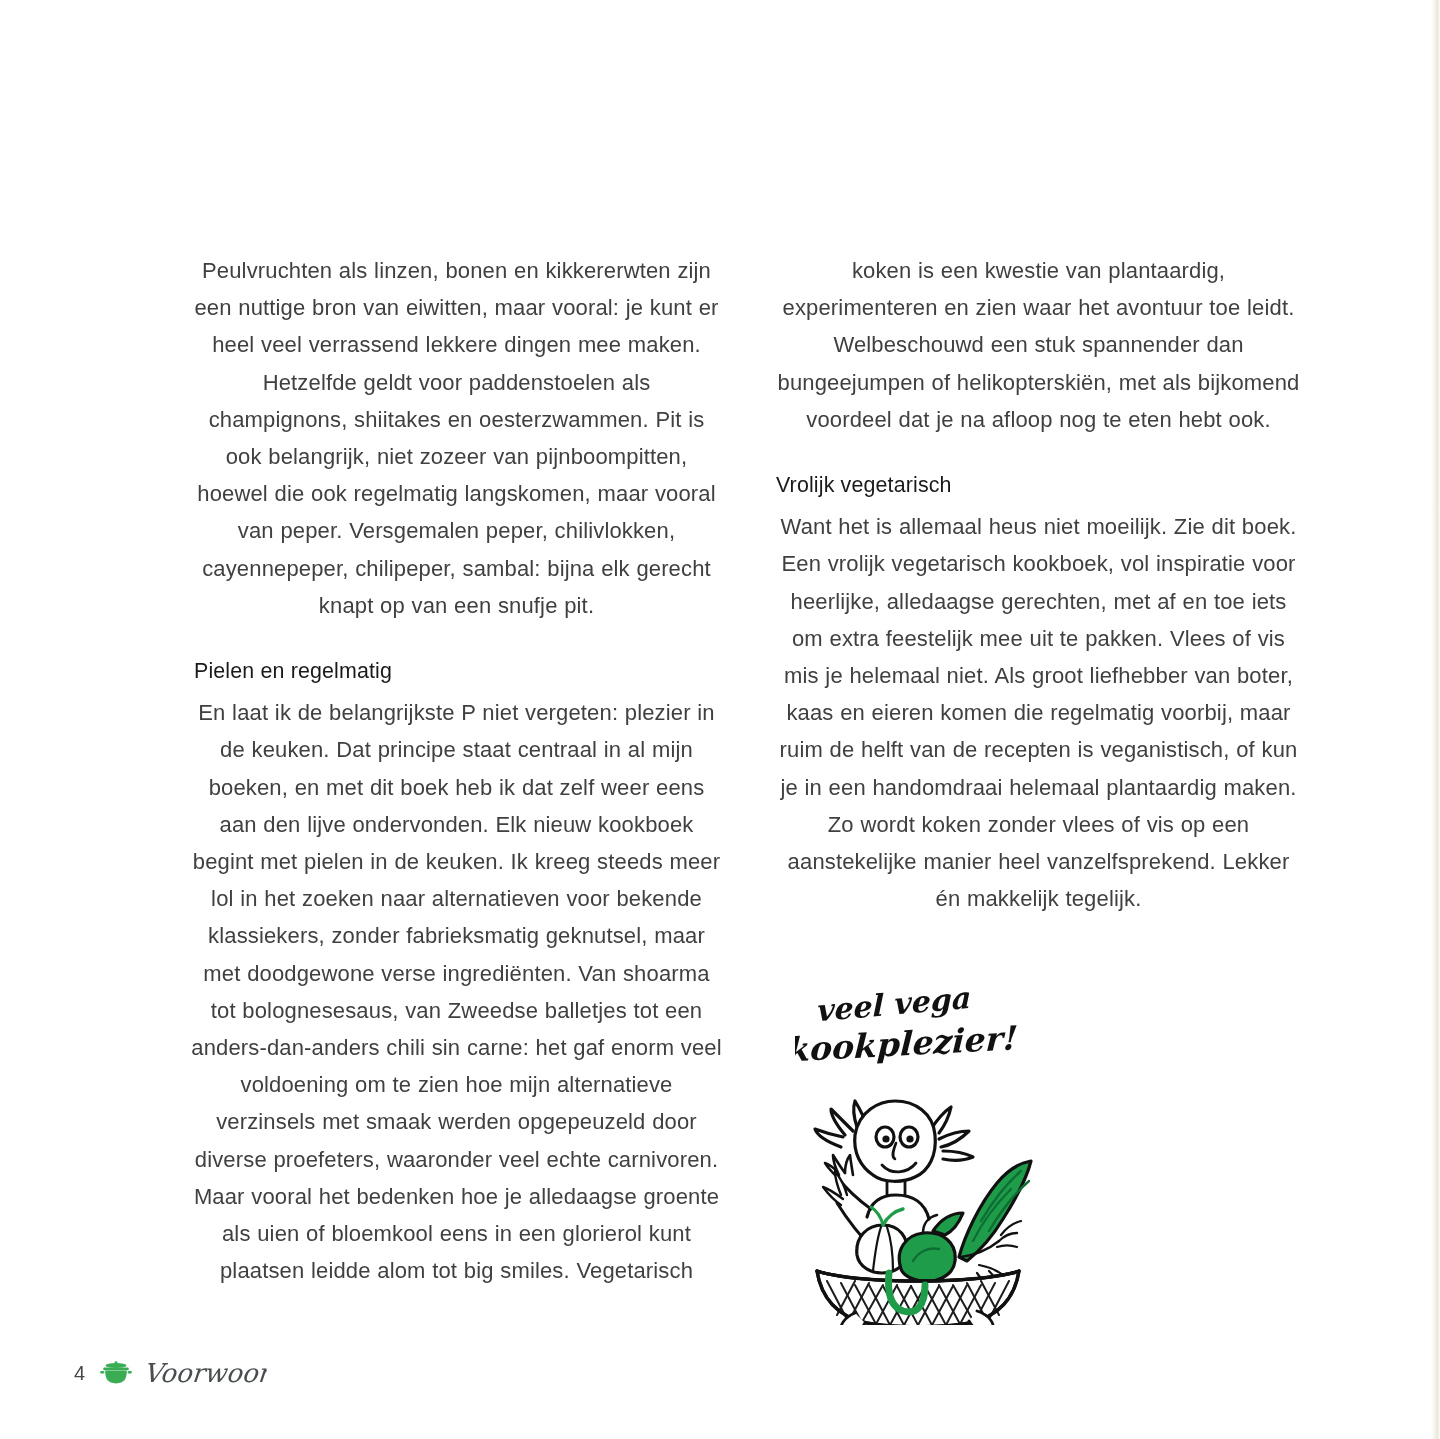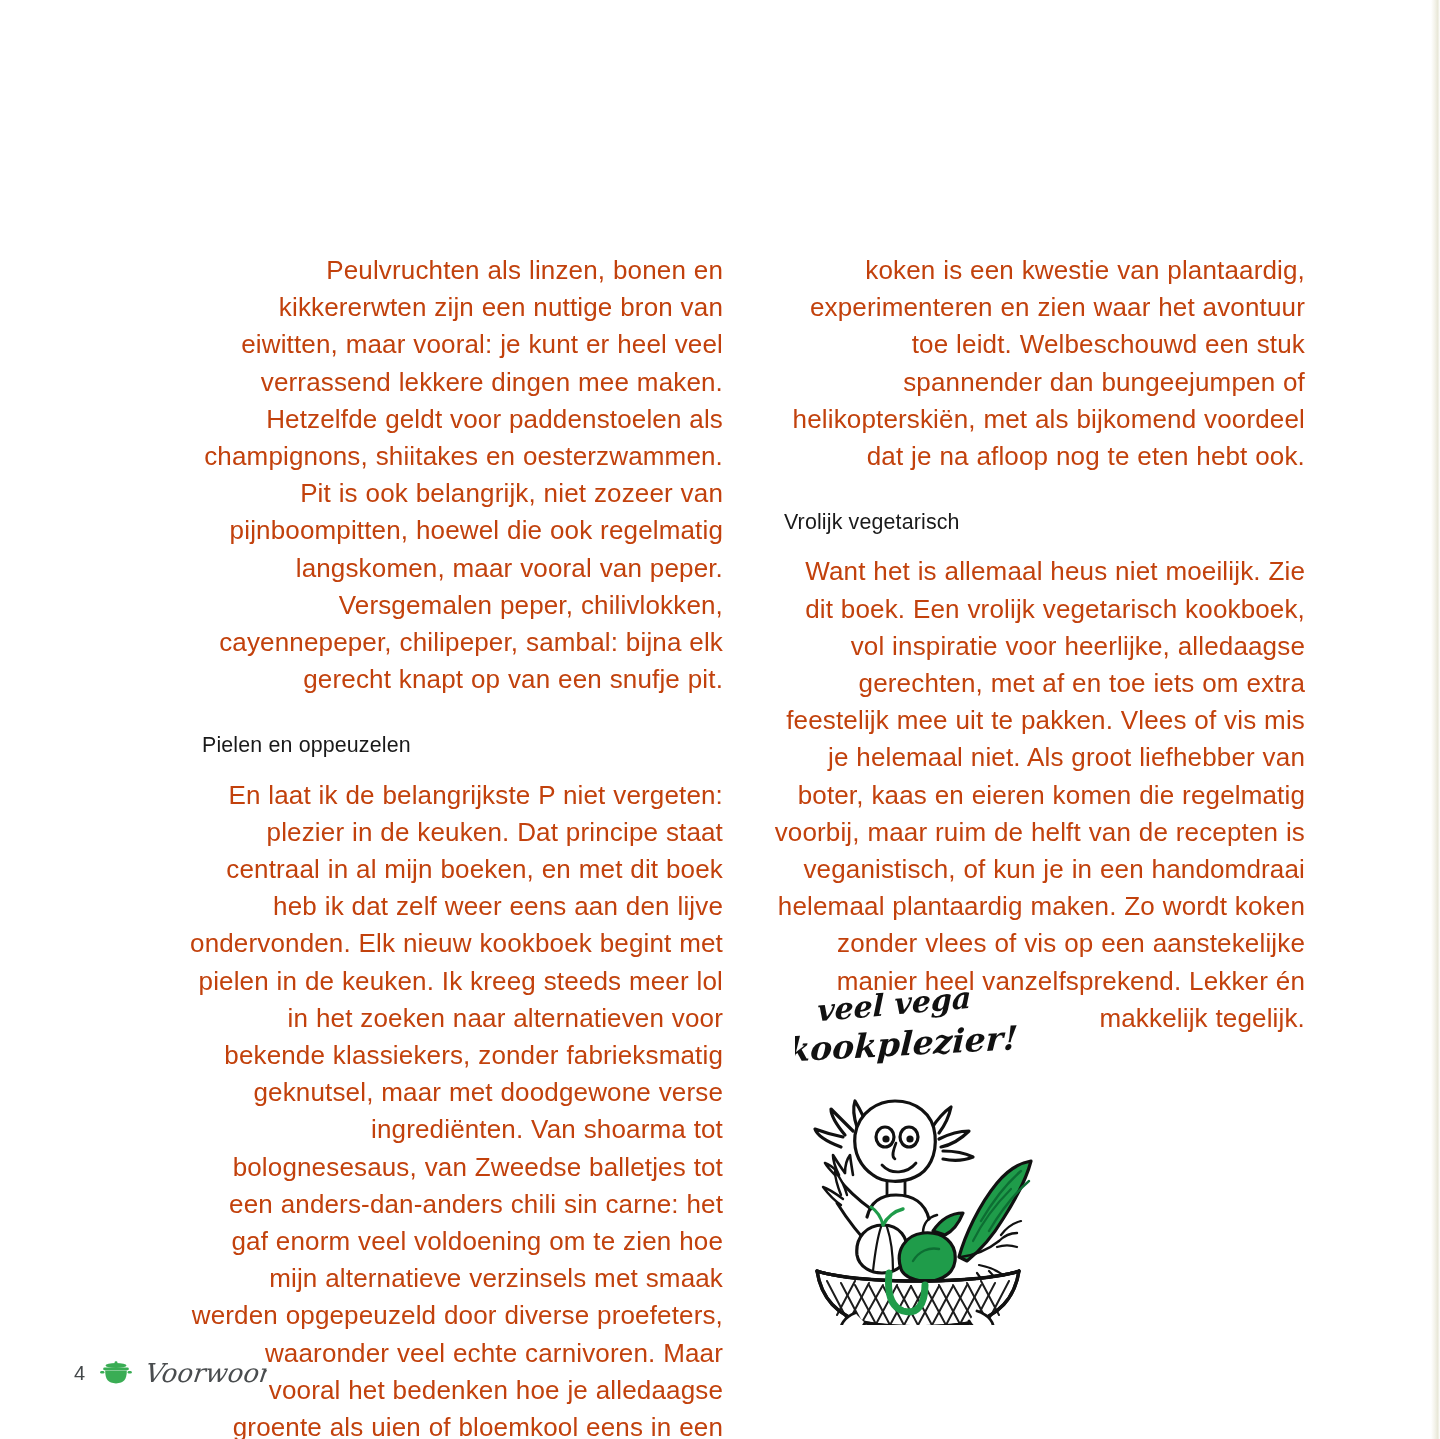--- a/index.html
+++ b/index.html
@@ -37,38 +37,38 @@
     width: 1115px;
     display: flex;
     gap: 49px;
   }
 
   .col {
     width: 533px;
   }
 
   .body-text {
-    color: #c2410c;
-    font-size: 26px;
+    color: #404040;
+    font-size: 22px;
     line-height: 37.2px;
     letter-spacing: 0.15px;
-    text-align: right;
+    text-align: center;
     word-spacing: 0.4px;
   }
 
   .para {
     margin: 0;
   }
 
   .subhead {
     color: #1a1a1a;
     font-size: 21.4px;
     line-height: 37.2px;
     letter-spacing: 0.15px;
-    margin: 12px;
+    margin: 4px;
     font-weight: normal;
   }
 
   .section-gap {
     margin-top: 29px;
   }
 
   
   .illustration {
     position: absolute;
@@ -124,21 +124,21 @@
 <div class="page">
 
   <div class="page-edge-right"></div>
 
   <div class="columns">
 
     <div class="col">
       <p class="body-text para">Peulvruchten als linzen, bonen en kikkererwten zijn een nuttige bron van eiwitten, maar vooral: je kunt er heel veel verrassend lekkere dingen mee maken. Hetzelfde geldt voor paddenstoelen als champignons, shiitakes en oesterzwammen. Pit is ook belangrijk, niet zozeer van pijnboompitten, hoewel die ook regelmatig langskomen, maar vooral van peper. Versgemalen peper, chilivlokken, cayennepeper, chilipeper, sambal: bijna elk gerecht knapt op van een snufje pit.</p>
 
       <div class="section-gap">
-        <h2 class="subhead">Pielen en oppeuzelen</h2>
+        <h2 class="subhead">Pielen en regelmatig</h2>
         <p class="body-text para">En laat ik de belangrijkste P niet vergeten: plezier in de keuken. Dat principe staat centraal in al mijn boeken, en met dit boek heb ik dat zelf weer eens aan den lijve ondervonden. Elk nieuw kookboek begint met pielen in de keuken. Ik kreeg steeds meer lol in het zoeken naar alternatieven voor bekende klassiekers, zonder fabrieksmatig geknutsel, maar met doodgewone verse ingrediënten. Van shoarma tot bolognesesaus, van Zweedse balletjes tot een anders-dan-anders chili sin carne: het gaf enorm veel voldoening om te zien hoe mijn alternatieve verzinsels met smaak werden opgepeuzeld door diverse proefeters, waaronder veel echte carnivoren. Maar vooral het bedenken hoe je alledaagse groente als uien of bloemkool eens in een glorierol kunt plaatsen leidde alom tot big smiles. Vegetarisch</p>
       </div>
     </div>
 
     <div class="col">
       <p class="body-text para">koken is een kwestie van plantaardig, experimenteren en zien waar het avontuur toe leidt. Welbeschouwd een stuk spannender dan bungeejumpen of helikopterskiën, met als bijkomend voordeel dat je na afloop nog te eten hebt ook.</p>
 
       <div class="section-gap">
         <h2 class="subhead">Vrolijk vegetarisch</h2>
         <p class="body-text para">Want het is allemaal heus niet moeilijk. Zie dit boek. Een vrolijk vegetarisch kookboek, vol inspiratie voor heerlijke, alledaagse gerechten, met af en toe iets om extra feestelijk mee uit te pakken. Vlees of vis mis je helemaal niet. Als groot liefhebber van boter, kaas en eieren komen die regelmatig voorbij, maar ruim de helft van de recepten is veganistisch, of kun je in een handomdraai helemaal plantaardig maken. Zo wordt koken zonder vlees of vis op een aanstekelijke manier heel vanzelfsprekend. Lekker én makkelijk tegelijk.</p>

